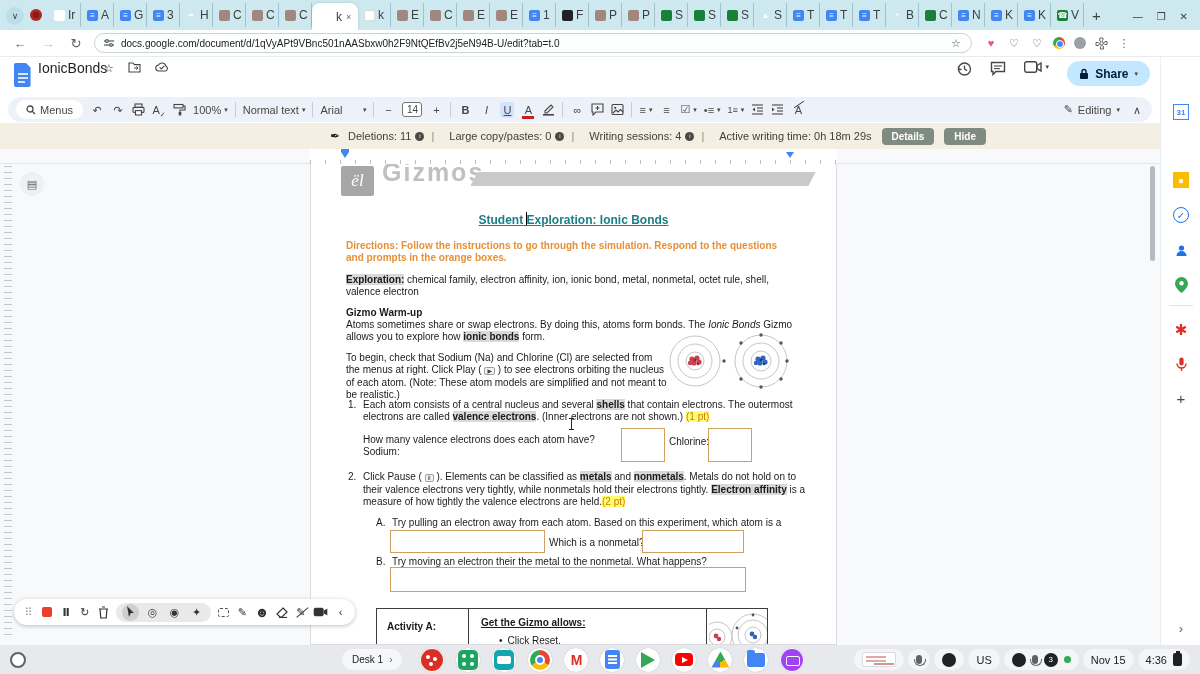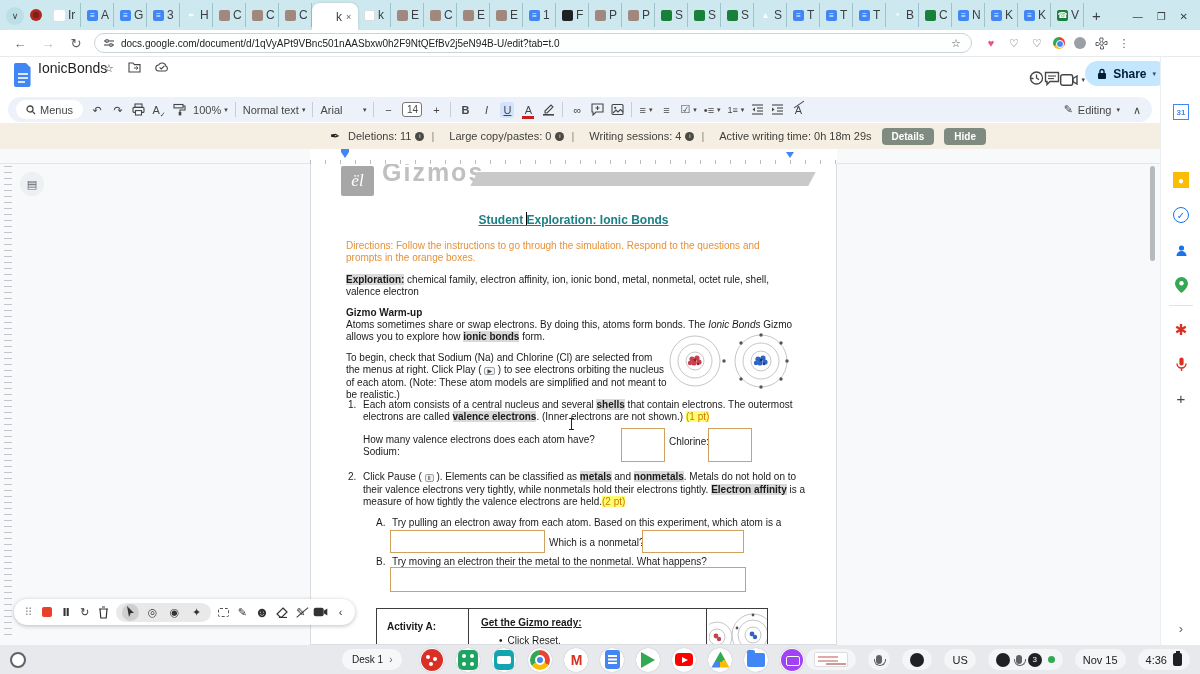--- a/index.html
+++ b/index.html
@@ -42,21 +42,21 @@
   .chromecircle::after{content:"";position:absolute;left:3px;top:3px;width:6px;height:6px;border-radius:50%;background:#4285f4;border:1px solid #fff;}
   .graycircle{width:12px;height:12px;border-radius:50%;background:#9aa0a6;}
 
   
   .dochead{position:absolute;left:0;top:57px;width:1200px;height:39px;background:#fff;}
   .docicon{position:absolute;left:14px;top:6px;}
   .dtitle{position:absolute;left:38px;top:3px;font-size:14px;color:#1f1f1f;}
   .dtitleicons{position:absolute;left:104px;top:5px;display:flex;gap:14px;color:#444746;font-size:11px;}
   .dmenus{position:absolute;left:38px;top:19px;display:flex;gap:4px;}
   .dmenus .mi{font-size:12px;color:#202124;padding:1px 6px;border-radius:8px;}
-  .dright{position:absolute;right:10px;top:4px;display:flex;align-items:flex-end;}
+  .dright{position:absolute;right:10px;top:4px;display:flex;align-items:flex-start;gap:18px;}
   .hic{color:#444746;}
   .sharepill{display:flex;align-items:center;gap:6px;background:#c2e7ff;border-radius:13px;height:25px;padding:0 12px;color:#001d35;font-size:12px;font-weight:bold;}
   .avatar{width:22px;height:22px;border-radius:50%;background:radial-gradient(circle at 50% 38%,#e8c9a0 0 40%,#7da05c 41% 100%);border:1px solid #cfd8dc;}
 
   
   .toolbar{position:absolute;left:8px;top:97px;width:1144px;height:25px;background:#edf2fa;border-radius:13px;display:flex;align-items:center;padding:0 8px;gap:7px;color:#444746;}
   .tbtn{font-size:11px;line-height:16px;height:16px;min-width:14px;text-align:center;}
   .menuspill{display:flex;align-items:center;gap:4px;background:#fff;border-radius:10px;height:19px;padding:0 10px;font-size:11px;color:#444746;}
   .tsep{width:1px;height:15px;background:#c7cdd6;}
   .ddl{display:flex;align-items:center;gap:3px;font-size:11px;}
@@ -95,21 +95,21 @@
   .gizlogo-sq{position:absolute;left:30px;top:2px;width:33px;height:30px;background:#a7a7a7;border-radius:2px;color:#fff;font-family:"Liberation Serif","DejaVu Serif",serif;font-style:italic;font-size:17px;text-align:center;line-height:30px;}
   .gizlogo-txt{position:absolute;left:71px;top:2px;font-size:25px;font-weight:bold;color:#c0c0c0;letter-spacing:2px;}
   .gizband{position:absolute;left:163px;top:8px;width:338px;height:14px;background:#c9c9c9;transform:skewX(-28deg);}
   .doctitle{position:absolute;left:0;top:50px;width:100%;text-align:center;font-size:12px;font-weight:bold;color:#1b7f85;text-decoration:underline;}
   .caretline{position:absolute;left:215px;top:48px;width:1px;height:13px;background:#000;}
   .para{position:absolute;}
   .run.b{font-weight:normal;}
   .run.i{font-style:italic;}
   .run.hl{background:#d9d9d9;}
   .run.b.hl,.run.bhl{font-weight:bold;background:#d9d9d9;}
-  .run.or{color:#e69138;font-weight:normal;}
+  .run.or{color:#e69138;font-weight:bold;}
   .run.pt{background:#fdff6e;color:#d9730d;}
   .run.ibtn{border:1px solid #9aa0a6;border-radius:2px;font-size:6px;padding:0 2px;color:#444;background:#f3f3f3;}
   .ansbox{position:absolute;border:1px solid #cfa05f;background:#fff;}
   .atoms{position:absolute;left:350px;top:160px;}
   .minicell{position:absolute;left:393px;top:3px;}
   .doctable{position:absolute;left:65px;top:444px;width:392px;height:70px;border:1px solid #3c3c3c;}
   .dtc1{position:absolute;left:0;top:0;width:92px;height:100%;border-right:1px solid #3c3c3c;padding:12px 0 0 10px;font-weight:bold;}
   .dtc2{position:absolute;left:92px;top:0;width:238px;height:100%;border-right:1px solid #3c3c3c;padding:8px 0 0 12px;}
   .dtc2 .gr{font-weight:bold;text-decoration:underline;}
   .dtc2 .bullet{margin:6px 0 0 18px;}
@@ -151,21 +151,21 @@
   .a-doc{width:15px;height:19px;border-radius:3px;background:#4285f4;position:relative;}
   .a-doc::after{content:"";position:absolute;left:3px;top:5px;width:9px;height:1.5px;background:#fff;box-shadow:0 3.5px 0 #fff,0 7px 0 #fff;}
   .a-play{width:0;height:0;border-left:14px solid #34a853;border-top:8px solid transparent;border-bottom:8px solid transparent;filter:hue-rotate(0deg);}
   .a-yt{width:18px;height:13px;border-radius:4px;background:#ff0000;position:relative;}
   .a-yt::after{content:"";position:absolute;left:7px;top:3.5px;border-left:6px solid #fff;border-top:3px solid transparent;border-bottom:3px solid transparent;}
   .a-drive{width:18px;height:16px;clip-path:polygon(50% 0,100% 100%,0 100%);background:conic-gradient(from 180deg at 50% 66%,#4285f4 0 33%,#34a853 33% 66%,#fbbc04 66% 100%);}
   .a-files{width:18px;height:14px;border-radius:2px;background:#4285f4;position:relative;}
   .a-files::before{content:"";position:absolute;left:0;top:-3px;width:8px;height:4px;border-radius:2px 2px 0 0;background:#4285f4;}
   .a-purple{width:22px;height:22px;border-radius:50%;background:#a142f4;position:relative;}
   .a-purple::after{content:"";position:absolute;left:5px;top:7px;width:12px;height:8px;border:1.5px solid #fff;border-radius:2px;}
-  .tray{margin-left:auto;display:flex;align-items:center;gap:12px;margin-right:10px;}
+  .tray{margin-left:auto;display:flex;align-items:center;gap:4px;margin-right:10px;}
   .traypill{background:#f4f5f6;border-radius:11px;height:21px;display:flex;align-items:center;gap:6px;padding:0 8px;font-size:11px;color:#202124;}
   .thumb{width:34px;height:15px;background:#fff;border:1px solid #ddd;border-radius:2px;position:relative;overflow:hidden;}
   .thumb::after{content:"";position:absolute;left:3px;top:3px;width:20px;height:2px;background:#e8a5a5;box-shadow:0 4px 0 #d8b0b0,8px 7px 0 #c99;}
   .micbody{width:6px;height:9px;border-radius:3px;background:#5f6368;position:relative;}
   .micbody::after{content:"";position:absolute;left:-2px;top:4px;width:10px;height:6px;border:1.5px solid #5f6368;border-top:none;border-radius:0 0 6px 6px;}
   .darkdot{width:14px;height:14px;border-radius:50%;background:#202124;color:#fff;font-size:8px;display:flex;align-items:center;justify-content:center;}
   .greendot{width:7px;height:7px;border-radius:50%;background:#34a853;}
   .battery{width:9px;height:13px;background:#202124;border-radius:2px;position:relative;}
   .battery::before{content:"";position:absolute;top:-2px;left:2.5px;width:4px;height:2px;background:#202124;}
   svg{display:block;}
@@ -661,21 +661,21 @@
       <div class="para" style="left:238px;top:373px">Which is a nonmetal?</div>
       <div class="ansbox" style="left:331px;top:366px;width:102px;height:23px"></div>
 
       <div class="para" style="left:65px;top:392px">B.</div>
       <div class="para" style="left:81px;top:392px;width:400px">Try moving an electron their the metal to the nonmetal. What happens?</div>
       <div class="ansbox" style="left:79px;top:403px;width:356px;height:25px"></div>
 
       <div class="doctable">
         <div class="dtc1">Activity A:</div>
         <div class="dtc2">
-          <span class="gr">Get the Gizmo ready:</span>
+          <span class="gr">Get the Gizmo allows:</span>
           <div class="bullet"><span style="margin-right:5px">•</span><span><span class="run">Click </span><span class="run b">Reset</span><span class="run">.</span></span></div>
         </div>
         <div class="dtc3">
           <svg class="minicell" style="left:2px" width="62" height="46" viewBox="0 0 62 46">
             <g fill="none" stroke="#c6c6c6" stroke-width="1">
                 <circle cx="8" cy="25" r="8"></circle>
                 <circle cx="8" cy="25" r="15"></circle>
                 <circle cx="44" cy="23" r="8"></circle>
                 <circle cx="44" cy="23" r="15"></circle>
                 <circle cx="44" cy="23" r="21"></circle>

